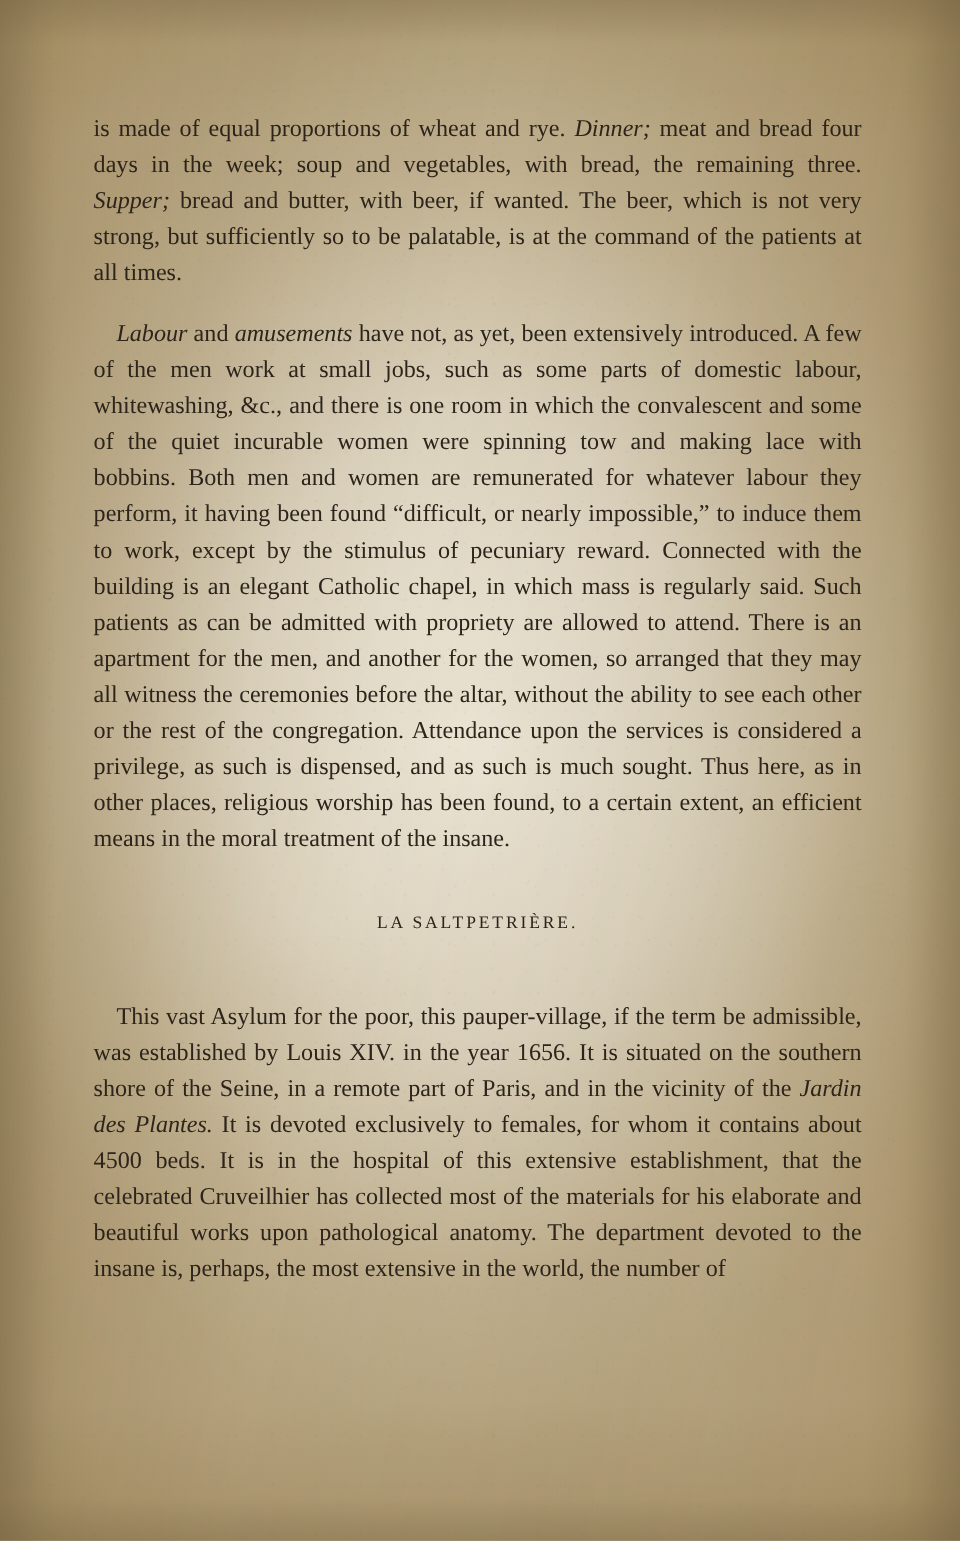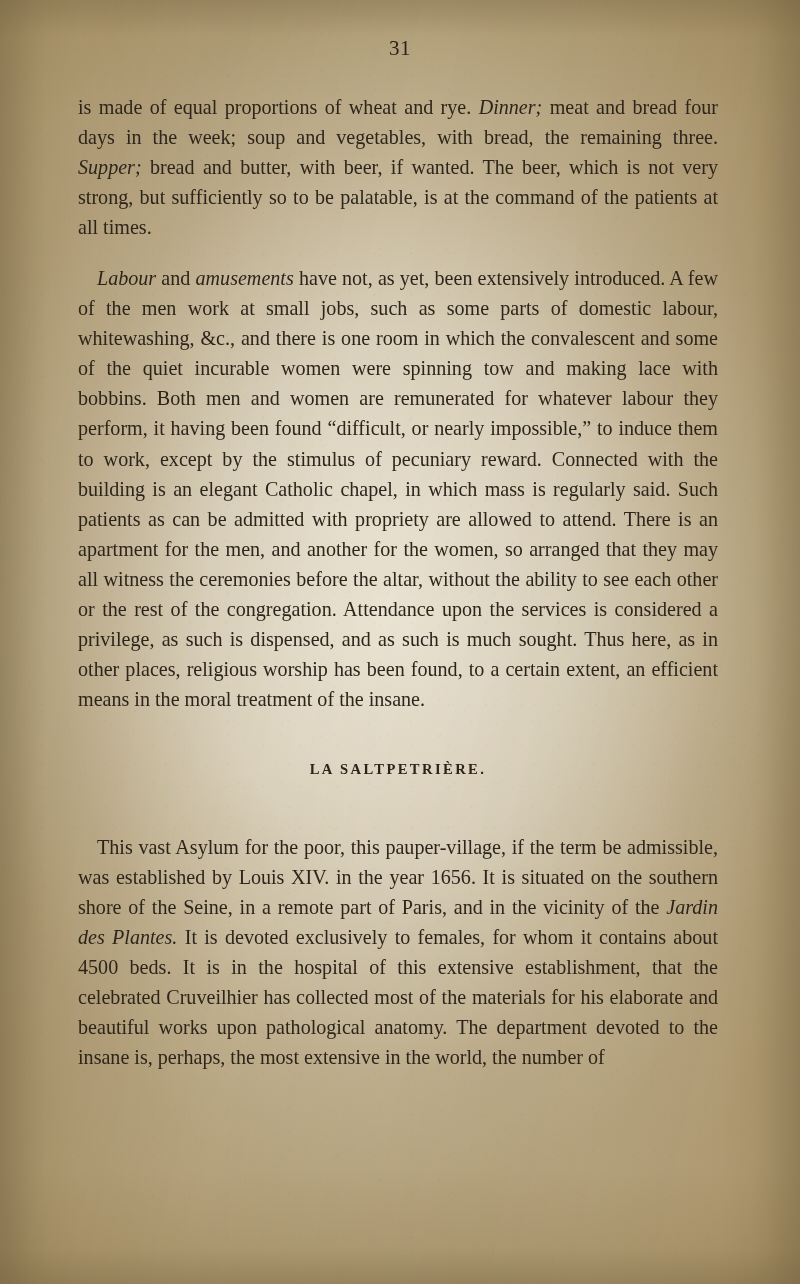--- a/index.html
+++ b/index.html
@@ -106,21 +106,21 @@
 
   em.it {
     font-style: italic;
   }
 
   .section-head {
     margin: 0;
     text-align: center;
     font-size: 14.6px;
     letter-spacing: 2.4px;
-    font-weight: bold;
+    font-weight: normal;
     color: #2c241a;
     padding-top: 47px;
     padding-bottom: 33px;
     font-variant: normal;
   }
 
   
   .inkwash {
     position: absolute;
     inset: 0;
@@ -148,21 +148,20 @@
                  background: linear-gradient(0deg, rgba(120,104,72,0.24), rgba(120,104,72,0)); }
 </style>
 </head>
 <body>
 
 <div class="page">
 
   <div class="mottle"></div>
   <div class="grain"></div>
 
-  <div class="folio">31</div>
 
   <div class="textblock">
 
     <p class="para" id="p-diet">is made of equal proportions of wheat and rye. <em class="it">Dinner;</em> meat and bread four days in the week; soup and vegetables, with bread, the remaining three. <em class="it">Supper;</em> bread and butter, with beer, if wanted. The beer, which is not very strong, but sufficiently so to be palatable, is at the command of the patients at all times.</p>
 
     <p class="para indent" id="p-labour"><em class="it">Labour</em> and <em class="it">amusements</em> have not, as yet, been extensively introduced. A few of the men work at small jobs, such as some parts of domestic labour, whitewashing, &amp;c., and there is one room in which the convalescent and some of the quiet incurable women were spinning tow and making lace with bobbins. Both men and women are remunerated for whatever labour they perform, it having been found “difficult, or nearly impossible,” to induce them to work, except by the stimulus of pecuniary reward. Connected with the building is an elegant Catholic chapel, in which mass is regularly said. Such patients as can be admitted with propriety are allowed to attend. There is an apartment for the men, and another for the women, so arranged that they may all witness the ceremonies before the altar, without the ability to see each other or the rest of the congregation. Attendance upon the services is considered a privilege, as such is dispensed, and as such is much sought. Thus here, as in other places, religious worship has been found, to a certain extent, an efficient means in the moral treatment of the insane.</p>
 
     <h2 class="section-head">LA SALTPETRIÈRE.</h2>
 
     <p class="para indent" id="p-salt">This vast Asylum for the poor, this pauper-village, if the term be admissible, was established by Louis XIV. in the year 1656. It is situated on the southern shore of the Seine, in a remote part of Paris, and in the vicinity of the <em class="it">Jardin des Plantes.</em> It is devoted exclusively to females, for whom it contains about 4500 beds. It is in the hospital of this extensive establishment, that the celebrated Cruveilhier has collected most of the materials for his elaborate and beautiful works upon pathological anatomy. The department devoted to the insane is, perhaps, the most extensive in the world, the number of</p>

